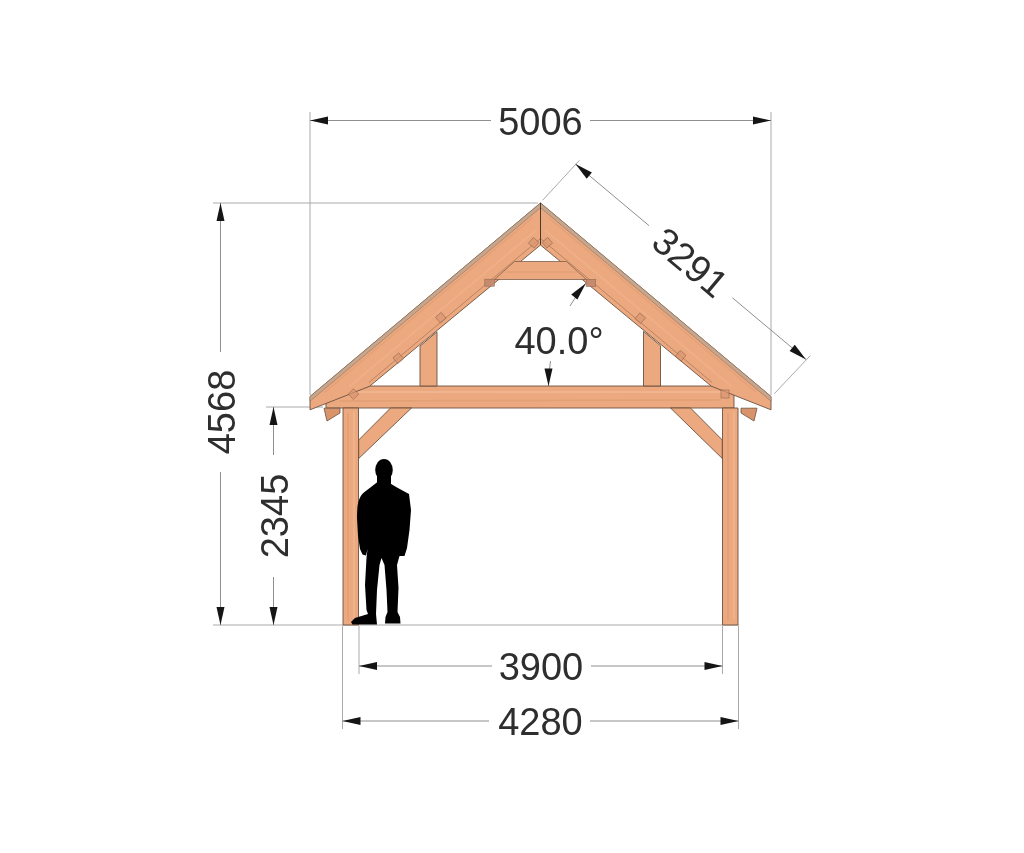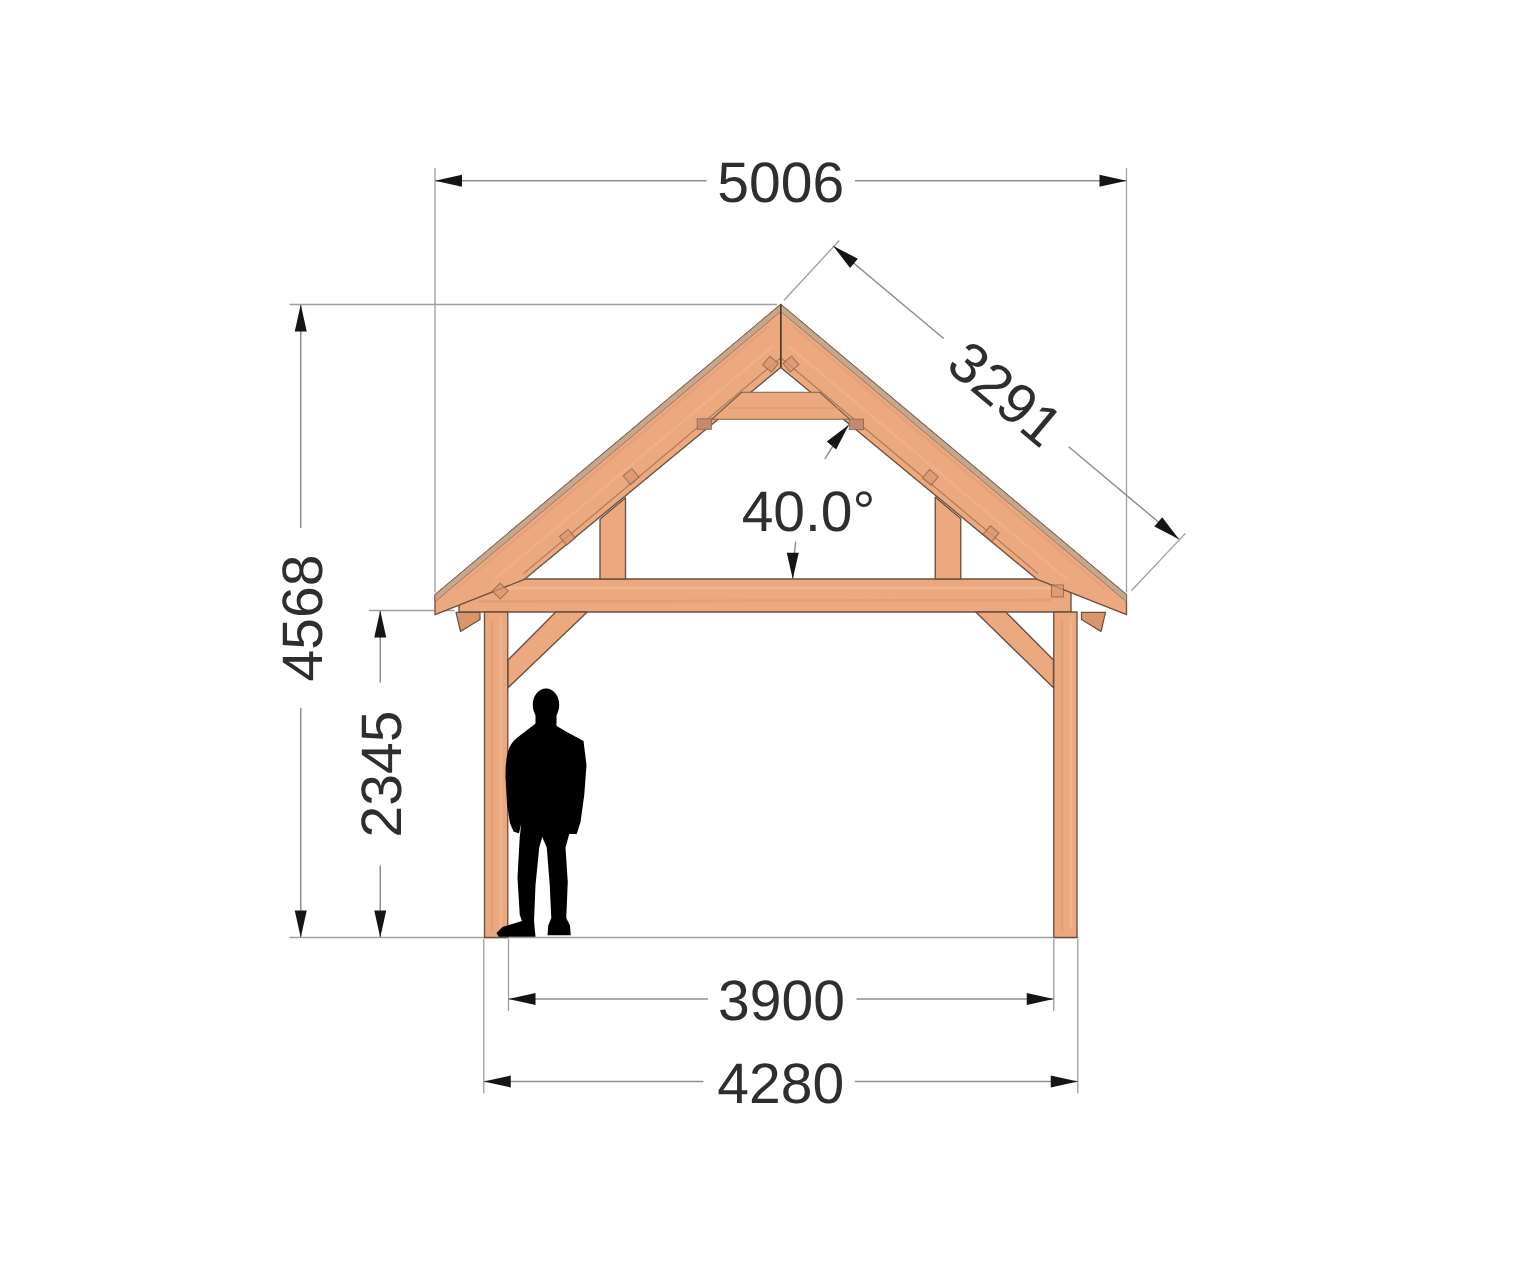--- a/index.html
+++ b/index.html
@@ -1,16 +1,16 @@
 <!DOCTYPE html>
 <html><head>
 <meta charset="utf-8">
 <style>
 html,body{margin:0;padding:0;background:#ffffff;}
-#page{position:relative;width:940px;height:853px;background:#ffffff;overflow:hidden;}
+#page{position:relative;width:940px;height:853px;background:#ffffff;overflow:hidden;padding-left:20px;}
 text{font-family:"Liberation Sans",sans-serif;fill:#2e2e2e;font-size:38px;}
 .dim{stroke:#8f8f8f;stroke-width:1;fill:none;}
 .ext{stroke:#a0a0a0;stroke-width:0.9;fill:none;}
 .arr{fill:#151515;stroke:none;}
 .wood{fill:#eca87f;stroke:#6b5140;stroke-width:0.9;stroke-linejoin:round;}
 .wooddk{fill:#c7a68e;stroke:#8a6a52;stroke-width:0.5;stroke-linejoin:round;}
 .wedge{fill:#d9946c;stroke:#6b5140;stroke-width:0.8;stroke-linejoin:round;}
 .grain{stroke-linecap:round;fill:none;}
 .man{fill:#000000;stroke:none;}
 </style>

